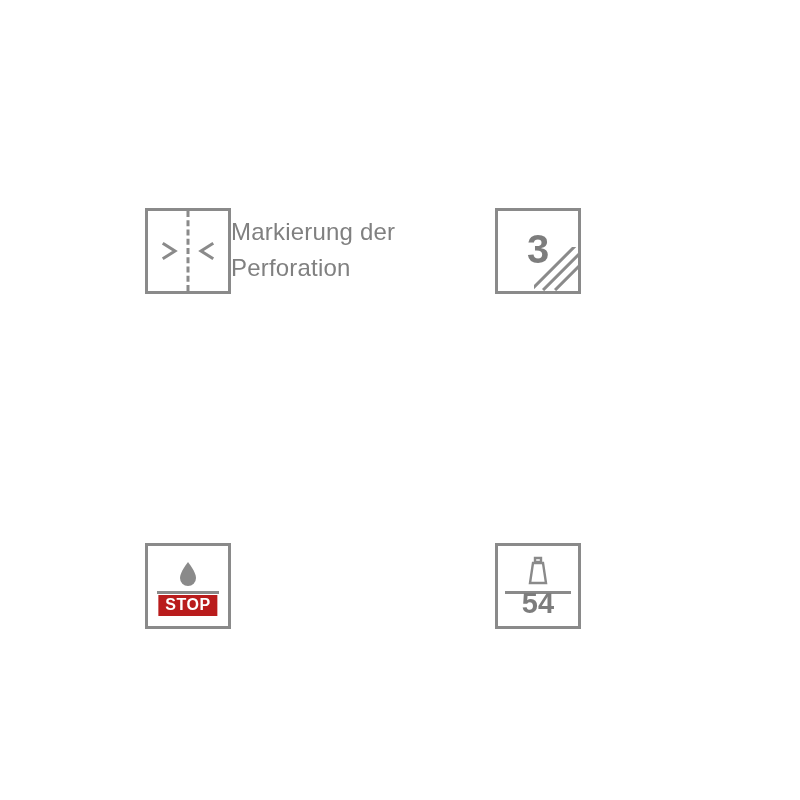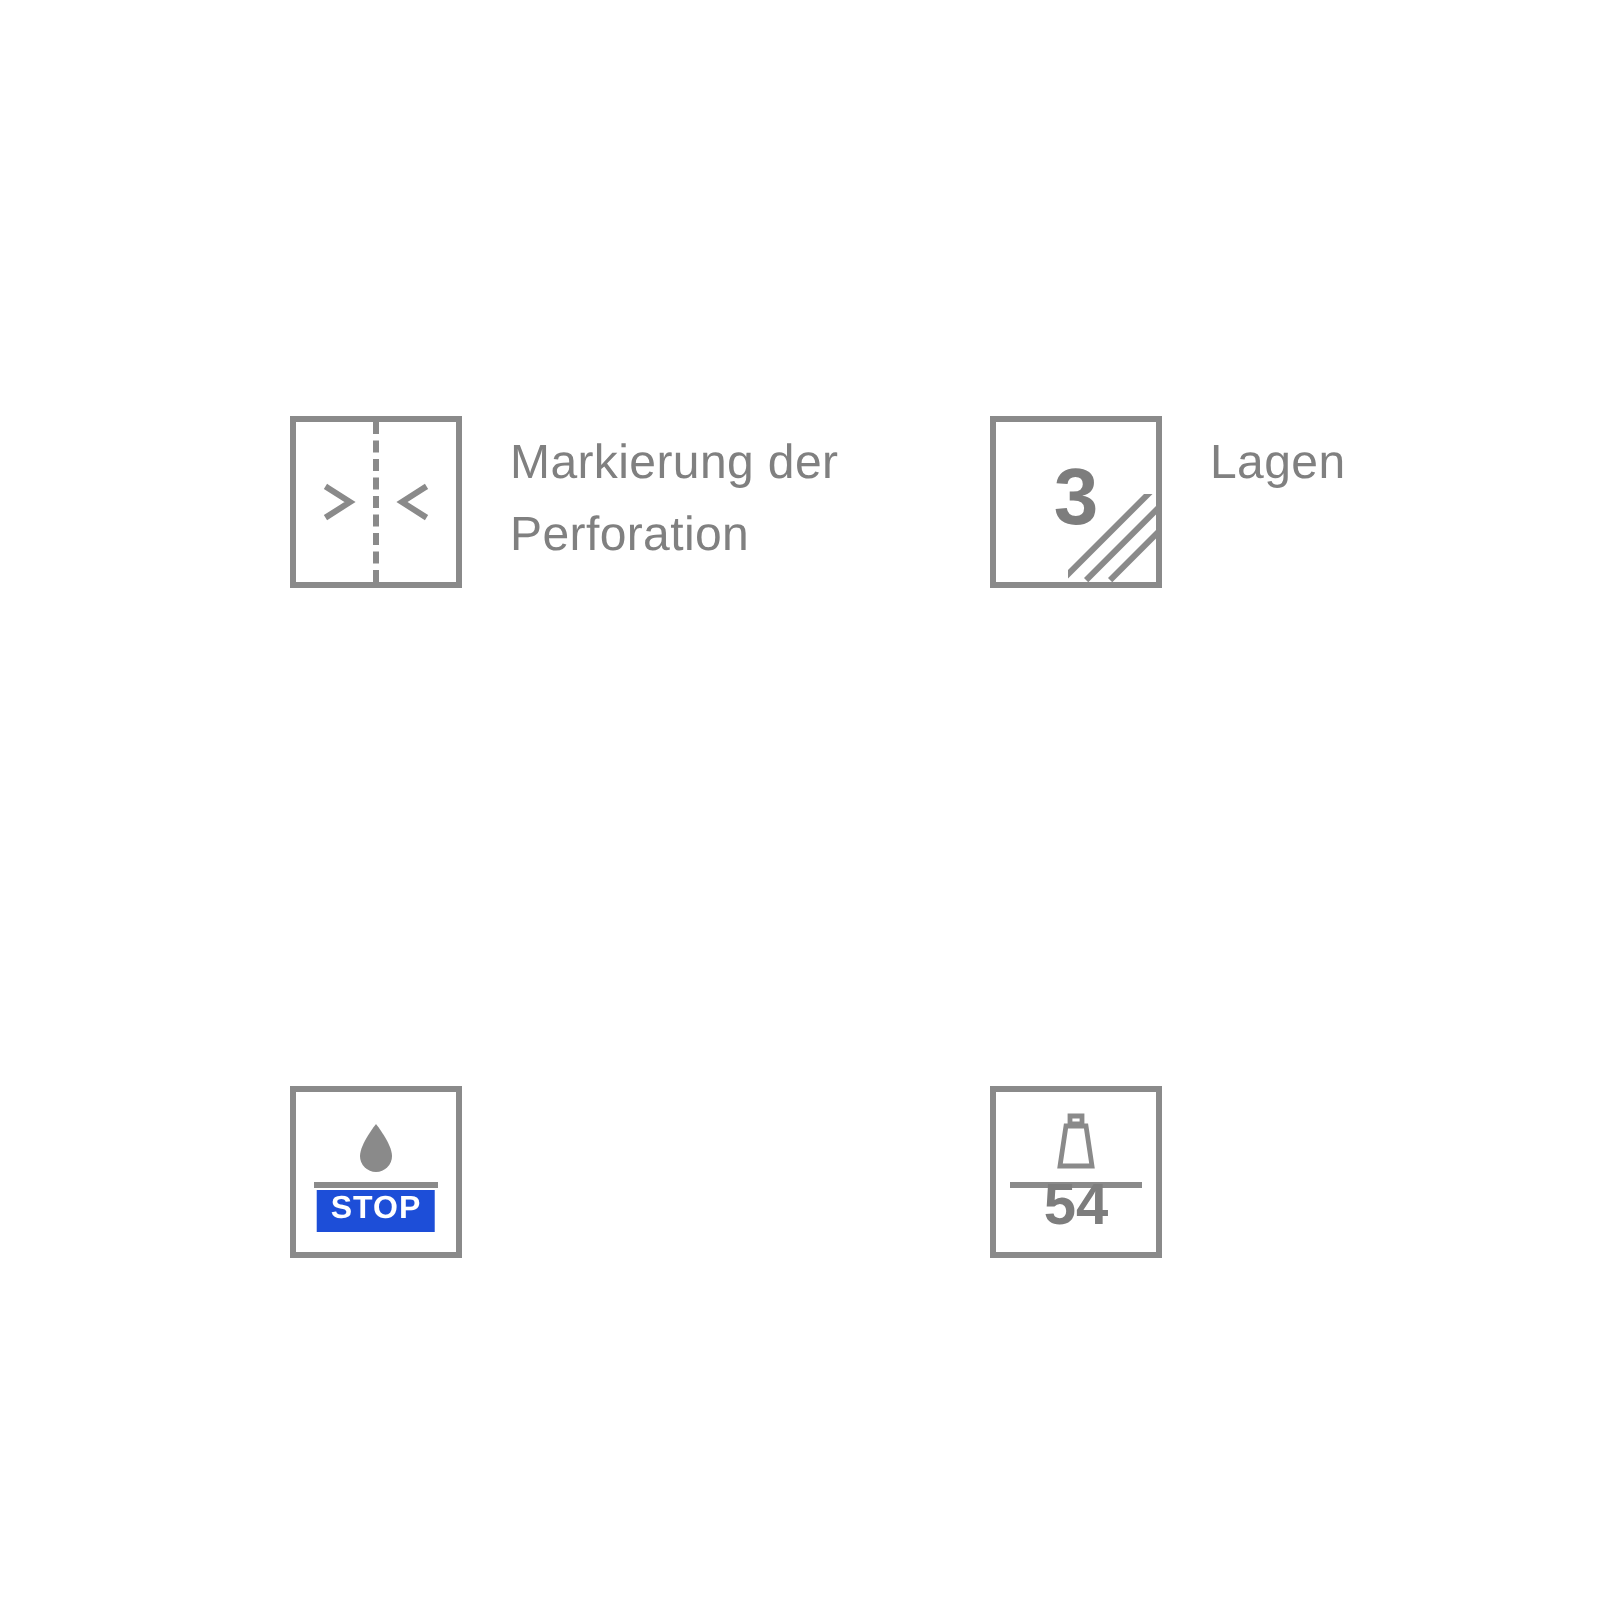--- a/index.html
+++ b/index.html
@@ -35,21 +35,20 @@
   .icon-box {
     width: 86px;
     height: 86px;
     border: 3px solid #8a8a8a;
     box-sizing: border-box;
     position: relative;
     flex: 0 0 auto;
   }
 
   .label {
-    margin-left: 24px;
     color: #808080;
     font-size: 24px;
     line-height: 36px;
     letter-spacing: 0.2px;
     white-space: pre-line;
     padding-top: 6px;
   }
 
   .label .sup {
     font-size: 15px;
@@ -129,21 +128,21 @@
     right: 9px;
     top: 45px;
     height: 3px;
     background: #8a8a8a;
   }
   .stop-badge {
     position: absolute;
     left: 50%;
     bottom: 10px;
     transform: translateX(-50%);
-    background: #1d4ed8;
+    background: #b91c1c;
     color: #ffffff;
     font-size: 16px;
     font-weight: bold;
     letter-spacing: 0.5px;
     padding: 2px 7px 3px 7px;
     line-height: 1;
   }
 
   
   .weight-ico {
@@ -196,21 +195,20 @@
 
   <div class="feature pos-2">
     <div class="icon-box">
       <div class="layer-num">3</div>
       <div class="corner-lines">
         <span class="cl1"></span>
         <span class="cl2"></span>
         <span class="cl3"></span>
       </div>
     </div>
-    <div class="label">Lagen</div>
   </div>
 
   <div class="feature pos-3">
     <div class="icon-box">
       <div class="drop">
         <svg width="22" height="28" viewBox="0 0 22 28">
           <path d="M11 2 C11 2 3 12 3 18 a8 8 0 0 0 16 0 C19 12 11 2 11 2 Z" fill="#8a8a8a"></path>
         </svg>
       </div>
       <div class="bar"></div>

